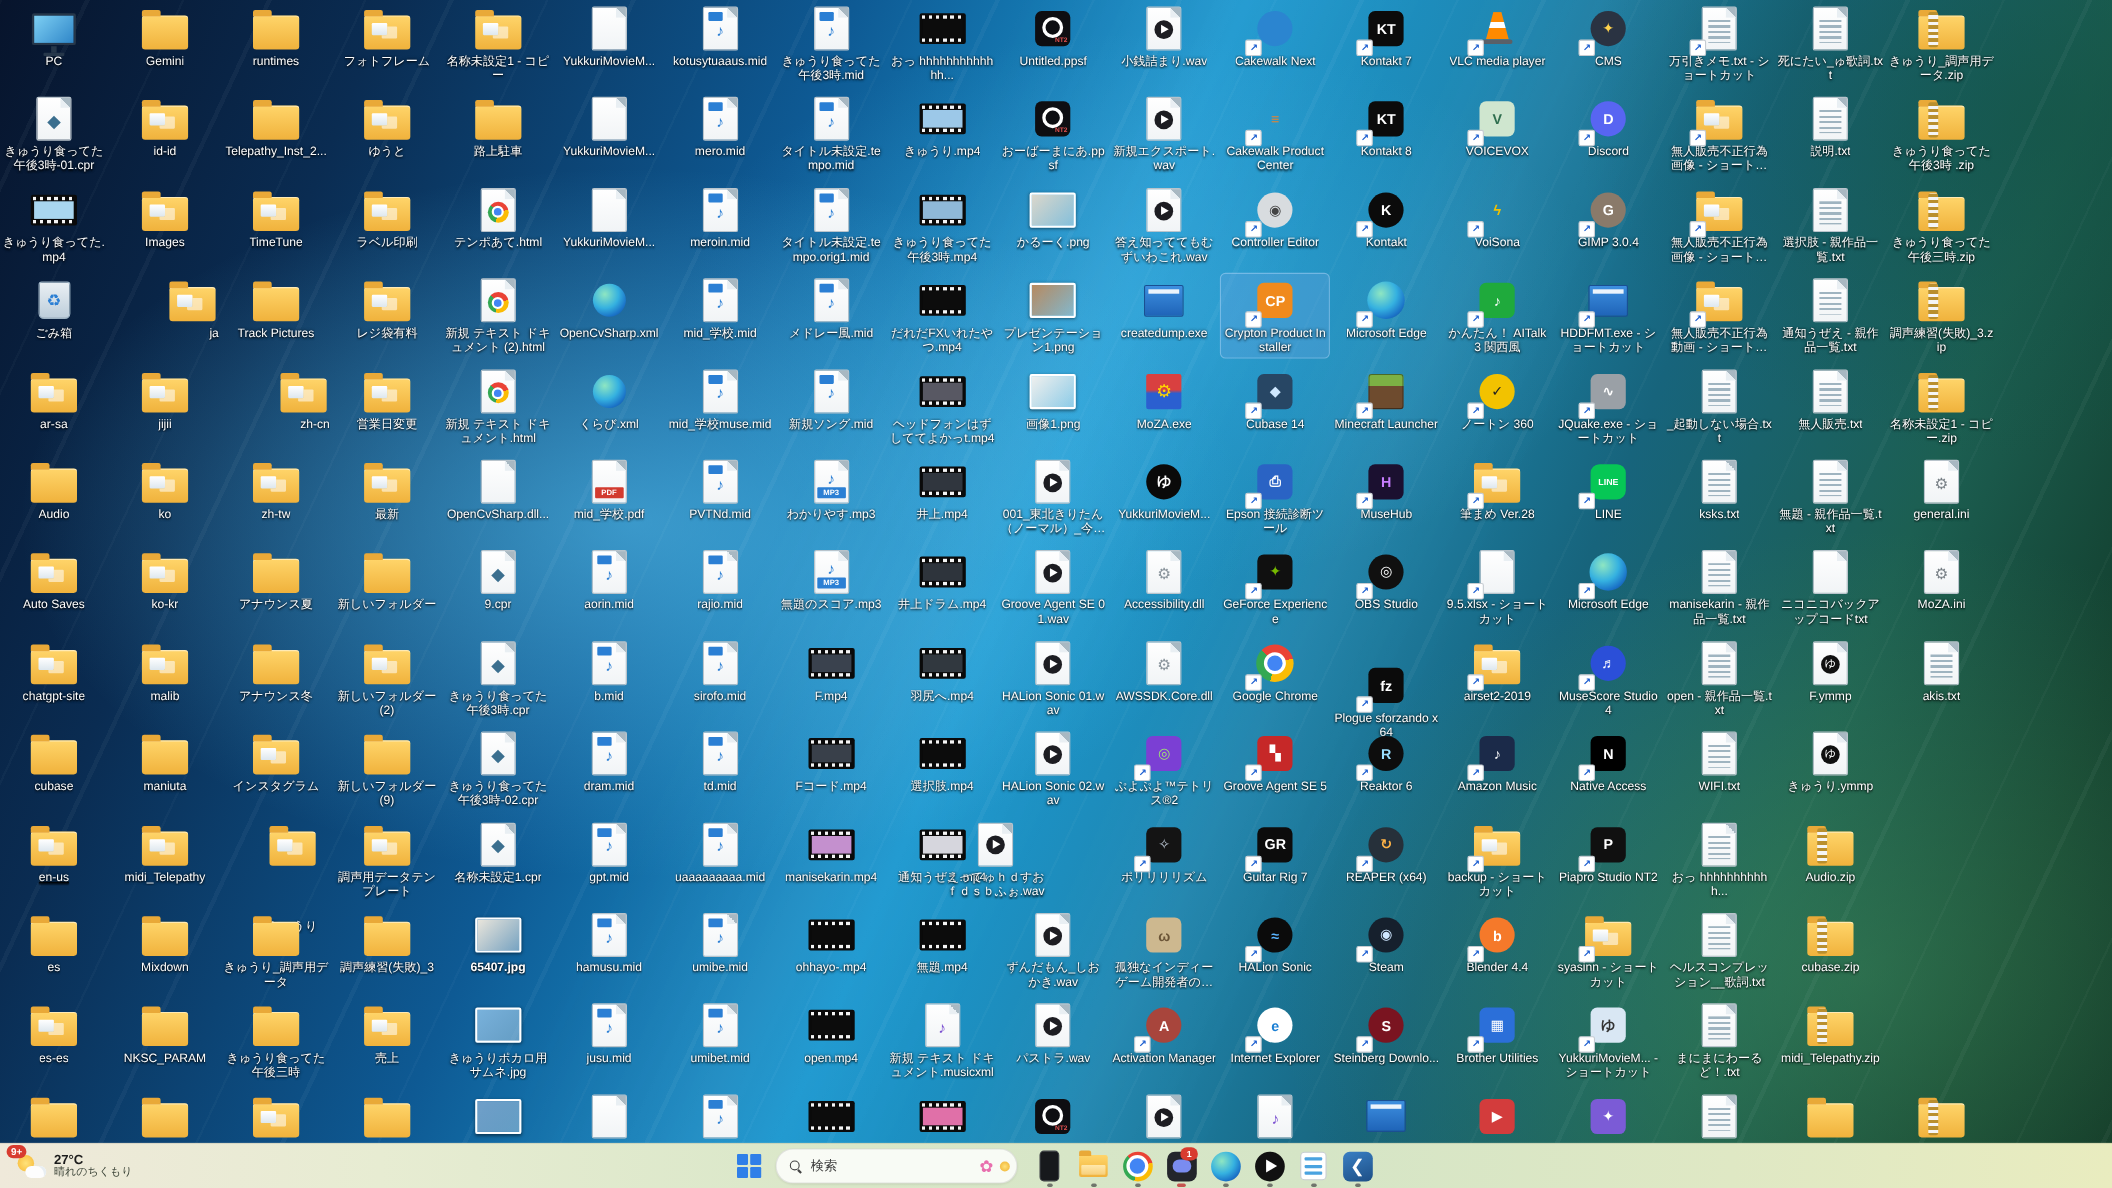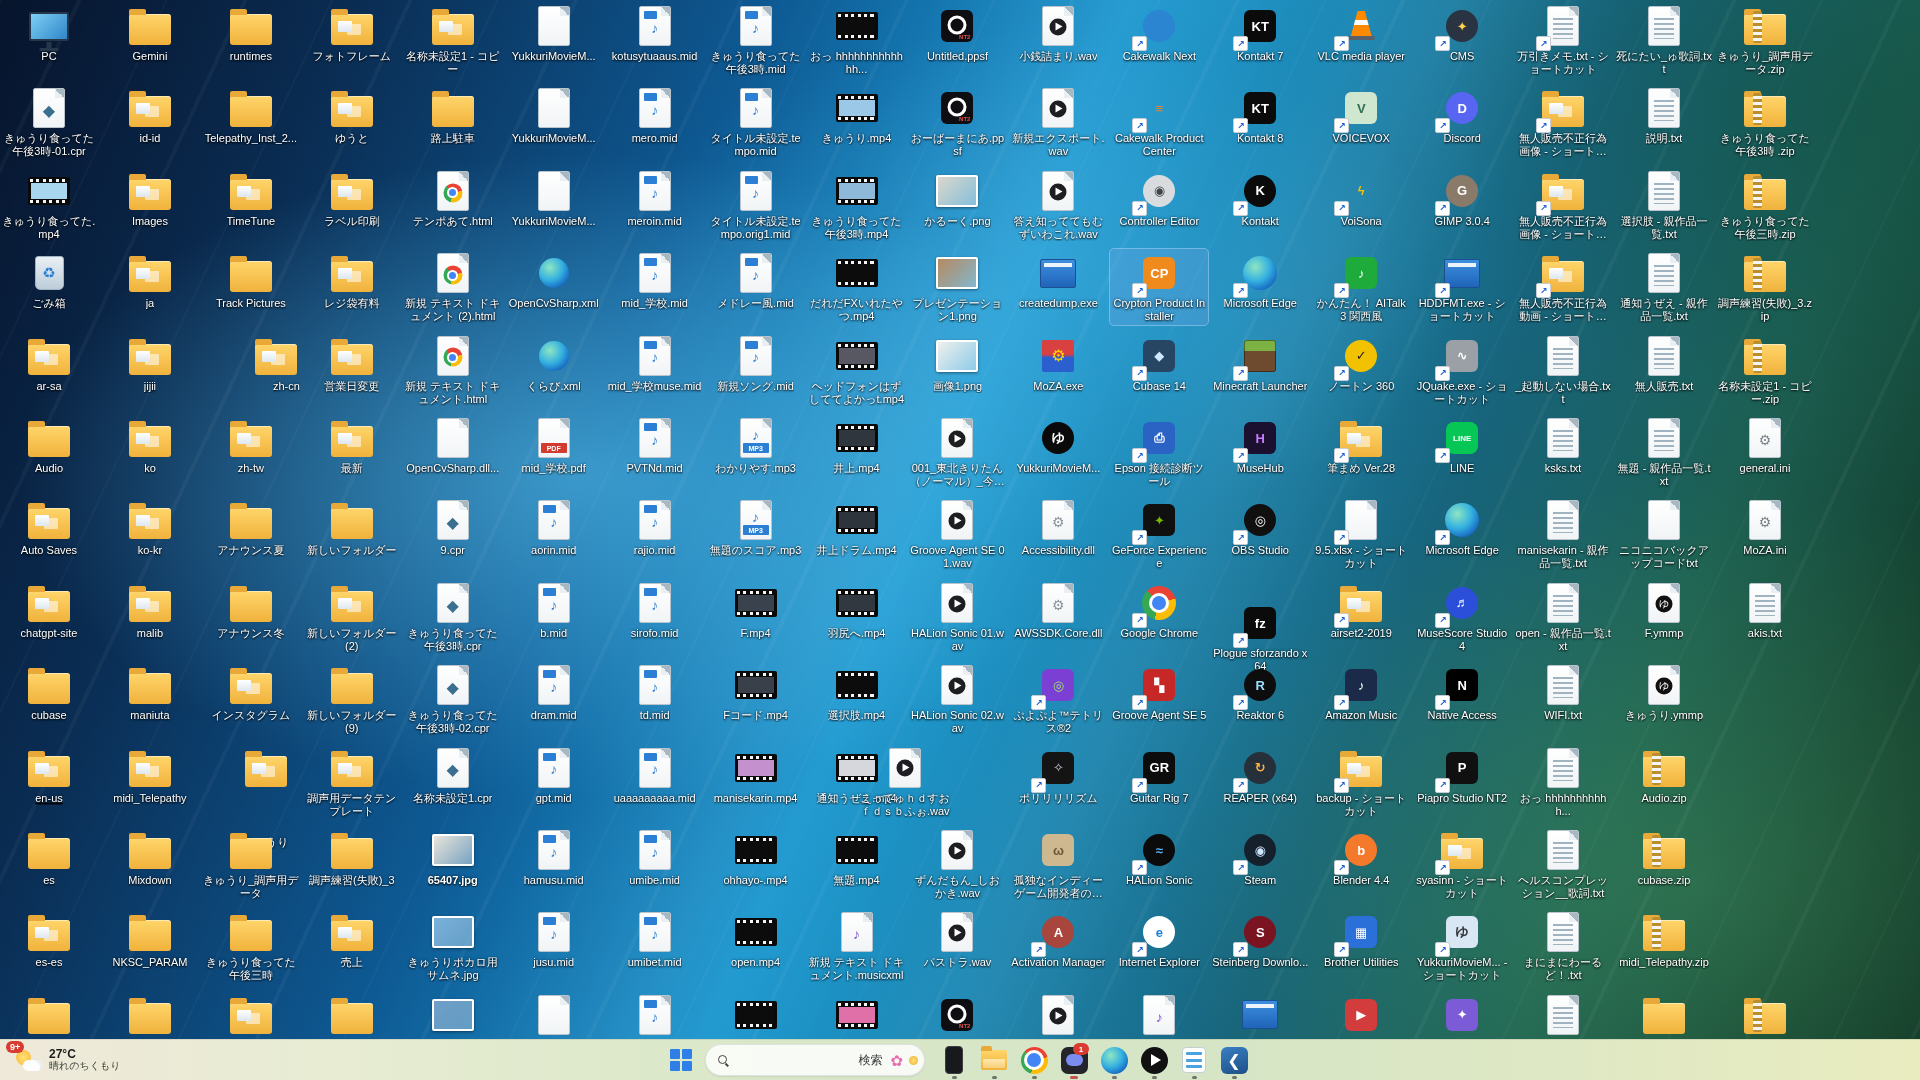--- a/index.html
+++ b/index.html
@@ -96,21 +96,21 @@
   .wicon .sun{position:absolute;left:2px;top:3px;width:15px;height:15px;border-radius:50%;background:radial-gradient(#ffe27a,#f7b733);}
   .wicon .cloud{position:absolute;right:0;bottom:2px;width:19px;height:11px;border-radius:8px;background:#fdfdfd;box-shadow:-4px 2px 0 -2px #e8eef2 inset;}
   .wtxt{display:flex;flex-direction:column;line-height:12px;}
   .wtxt b{font-size:12px;color:#1c1c1c;font-weight:700;}
   .wtxt small{font-size:10px;color:#3c4438;}
   .tb-center{position:absolute;left:50%;top:0;bottom:0;transform:translateX(-50%);display:flex;align-items:center;gap:9px;}
   .startbtn{border:0;background:transparent;padding:4px;border-radius:5px;cursor:pointer;}
   .winlogo{display:grid;grid-template-columns:10px 10px;grid-template-rows:10px 10px;gap:2px;}
   .winlogo i{background:#2f7fe8;border-radius:1px;}
   .searchbox{width:200px;height:30px;border-radius:16px;background:rgba(255,255,255,.82);border:1px solid rgba(0,0,0,.10);
-      display:flex;align-items:center;gap:8px;padding:0 6px 0 12px;box-shadow:0 1px 2px rgba(0,0,0,.08);text-align:right;}
+      display:flex;align-items:center;gap:8px;padding:0 6px 0 12px;box-shadow:0 1px 2px rgba(0,0,0,.08);}
   .mag{position:relative;width:11px;height:11px;flex:none;}
   .mag::before{content:'';position:absolute;left:0;top:0;width:7px;height:7px;border:1.6px solid #444;border-radius:50%;}
   .mag::after{content:'';position:absolute;right:0;bottom:0;width:4px;height:1.6px;background:#444;transform:rotate(45deg);}
   .stext{flex:1;font-size:12px;color:#3a3a3a;}
   .sflower{font-size:15px;color:#e86fae;line-height:1;}
   .sdot{width:9px;height:9px;border-radius:50%;background:radial-gradient(#ffe27a,#eead2b);margin-left:-2px;}
   #tb-apps{display:flex;align-items:center;}
   .slot{width:40px;height:40px;display:flex;flex-direction:column;align-items:center;justify-content:center;position:relative;cursor:pointer;border-radius:5px;}
   .slot .dot{position:absolute;bottom:1px;width:5px;height:3px;border-radius:2px;background:#70756c;}
   .slot .dot.red{background:#c5534f;width:8px;}
@@ -247,21 +247,21 @@
         <div class="fold m"></div>
       </div>
       <div class="lbl">id-id</div>
     </div>
     <div class="cell" style="left: 100.94px; top: 166.8px;">
       <div class="ibox">
         <div class="fold m"></div>
       </div>
       <div class="lbl">Images</div>
     </div>
-    <div class="cell" style="left: 100.94px; top: 249.2px;">
+    <div class="cell" style="left: 100.94px; top: 249.2px; align-items: flex-end;">
       <div class="ibox">
         <div class="fold m"></div>
       </div>
       <div class="lbl">ja</div>
     </div>
     <div class="cell" style="left: 100.94px; top: 331.6px;">
       <div class="ibox">
         <div class="fold m"></div>
       </div>
       <div class="lbl">jijii</div>

